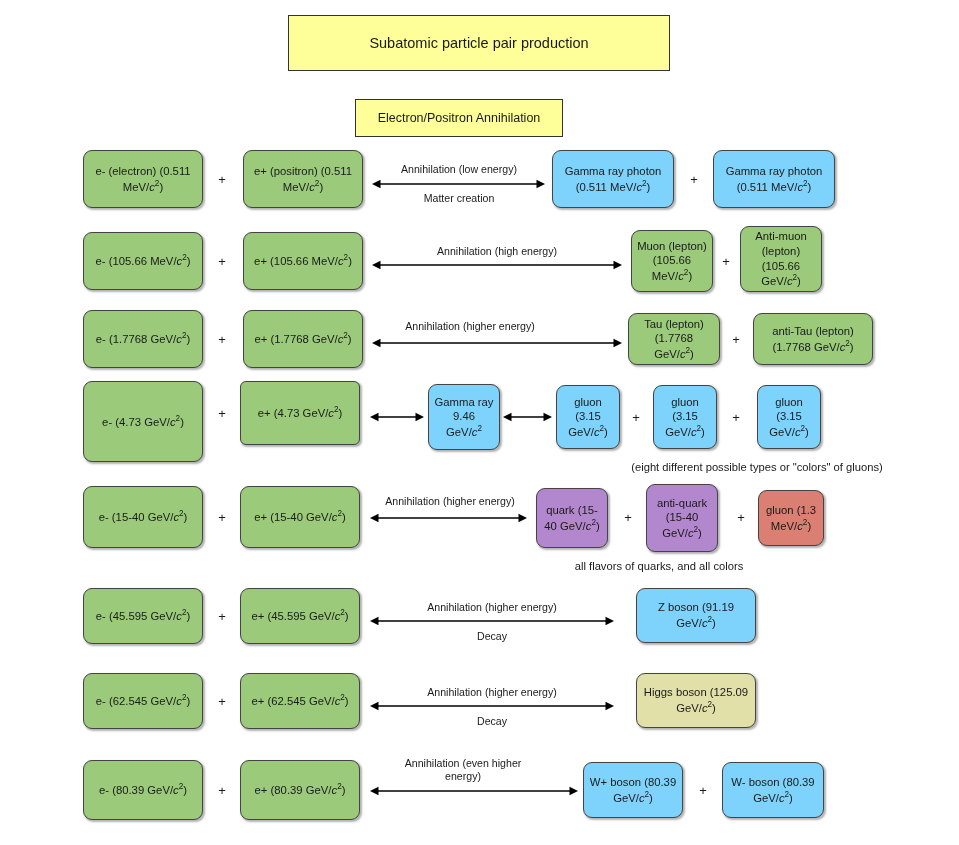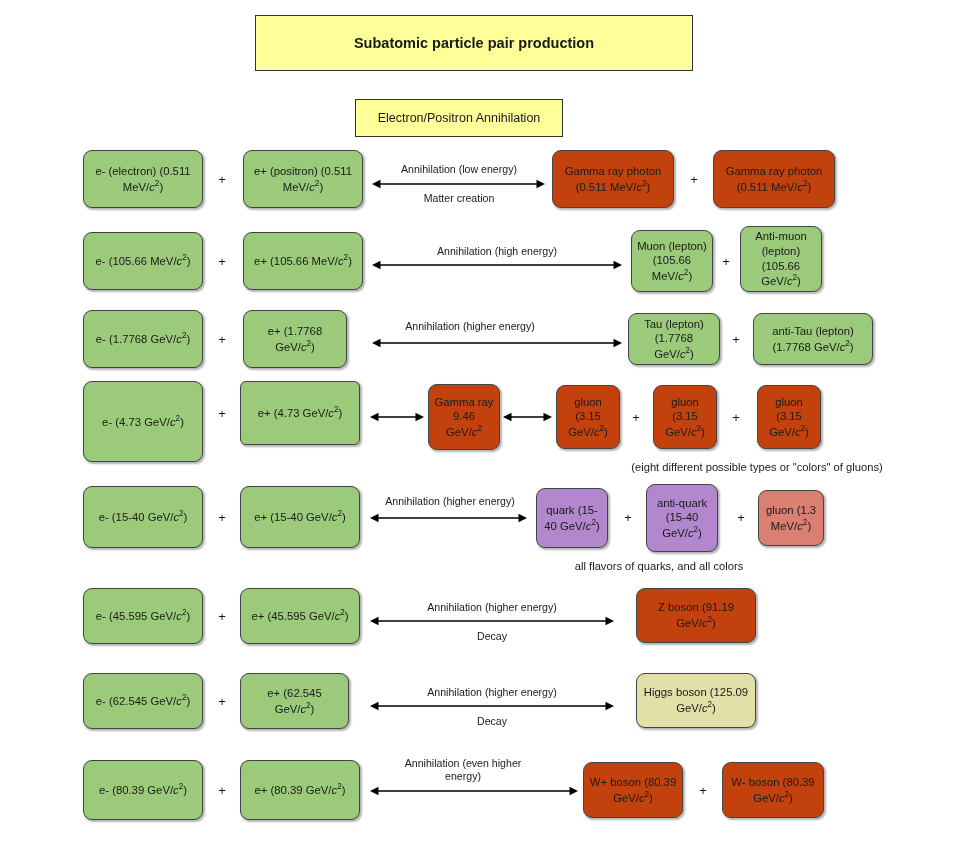--- a/index.html
+++ b/index.html
@@ -22,40 +22,40 @@
     position: absolute;
     background: #ffff99;
     border: 1px solid #333333;
     box-sizing: border-box;
     display: flex;
     align-items: center;
     justify-content: center;
     text-align: center;
     line-height: 1.28;
   }
-  #title-banner { left: 255px; top: 15px; width: 438px; height: 56px; font-size: 14.5px; font-weight: bold; }
+  #title-banner { left: 288px; top: 15px; width: 382px; height: 56px; font-size: 14.5px; }
   #subtitle-banner { left: 355px; top: 99px; width: 208px; height: 38px; font-size: 12.5px; }
 
   
   .pbox {
     position: absolute;
     box-sizing: border-box;
     border: 1px solid #444444;
     border-radius: 9px;
     display: flex;
     align-items: center;
     justify-content: center;
     text-align: center;
     line-height: 1.3;
     font-size: 11.3px;
     padding: 2px 5px;
     box-shadow: 1.5px 1.5px 2px rgba(0,0,0,0.30);
   }
   .green  { background: #9bca7a; }
-  .red    { background: #c2410c; }
+  .red    { background: #7dd3fc; }
   .purple { background: #b387ce; }
   .salmon { background: #da7f72; }
   .khaki  { background: #e0e0a8; }
 
   
   .plus {
     position: absolute;
     font-size: 13px;
     line-height: 1;
     color: #1a1a1a;
@@ -143,21 +143,21 @@
       <div class="pbox green" style="left: 631px; top: 230px; width: 82px; height: 62px;">
         <span>Muon (lepton) (105.66 MeV/<span class="ital">c</span><span class="sup">2</span>)</span>
       </div>
       <div class="pbox green" style="left: 740px; top: 226px; width: 82px; height: 66px;">
         <span>Anti-muon (lepton) (105.66 GeV/<span class="ital">c</span><span class="sup">2</span>)</span>
       </div>
       <div class="plus" style="left: 726px; top: 261px;">+</div>
       <div class="pbox green" style="left: 83px; top: 310px; width: 120px; height: 58px;">
         <span>e- (1.7768 GeV/<span class="ital">c</span><span class="sup">2</span>)</span>
       </div>
-      <div class="pbox green" style="left: 243px; top: 310px; width: 104px; height: 58px;">
+      <div class="pbox green" style="left: 243px; top: 310px; width: 120px; height: 58px;">
         <span>e+ (1.7768 GeV/<span class="ital">c</span><span class="sup">2</span>)</span>
       </div>
       <div class="plus" style="left: 222px; top: 339px;">+</div>
       <div class="arrow" style="left: 362px; top: 335px;">
         <svg width="270" height="16">
           <line x1="16" y1="8" x2="254" y2="8" stroke="#000000" stroke-width="1.4"></line>
           <polygon points="260,8 251.5,3.8 251.5,12.2" fill="#000000"></polygon>
           <polygon points="10,8 18.5,3.8 18.5,12.2" fill="#000000"></polygon>
         </svg>
       </div>
@@ -247,21 +247,21 @@
         </svg>
       </div>
       <div class="caption" style="left: 492px; top: 601px;">Annihilation (higher energy)</div>
       <div class="caption" style="left: 492px; top: 630px;">Decay</div>
       <div class="pbox red" style="left: 636px; top: 588px; width: 120px; height: 55px;">
         <span>Z boson (91.19 GeV/<span class="ital">c</span><span class="sup">2</span>)</span>
       </div>
       <div class="pbox green" style="left: 83px; top: 673px; width: 120px; height: 56px;">
         <span>e- (62.545 GeV/<span class="ital">c</span><span class="sup">2</span>)</span>
       </div>
-      <div class="pbox green" style="left: 240px; top: 673px; width: 109px; height: 56px;">
+      <div class="pbox green" style="left: 240px; top: 673px; width: 120px; height: 56px;">
         <span>e+ (62.545 GeV/<span class="ital">c</span><span class="sup">2</span>)</span>
       </div>
       <div class="plus" style="left: 222px; top: 701px;">+</div>
       <div class="arrow" style="left: 360px; top: 698px;">
         <svg width="264" height="16">
           <line x1="16" y1="8" x2="248" y2="8" stroke="#000000" stroke-width="1.4"></line>
           <polygon points="254,8 245.5,3.8 245.5,12.2" fill="#000000"></polygon>
           <polygon points="10,8 18.5,3.8 18.5,12.2" fill="#000000"></polygon>
         </svg>
       </div>

